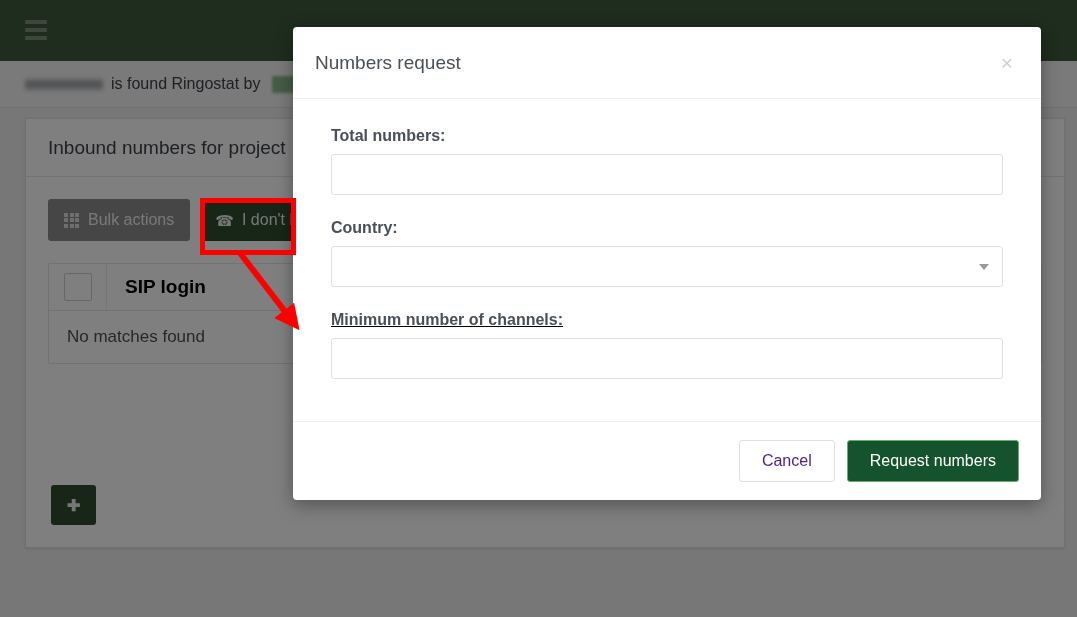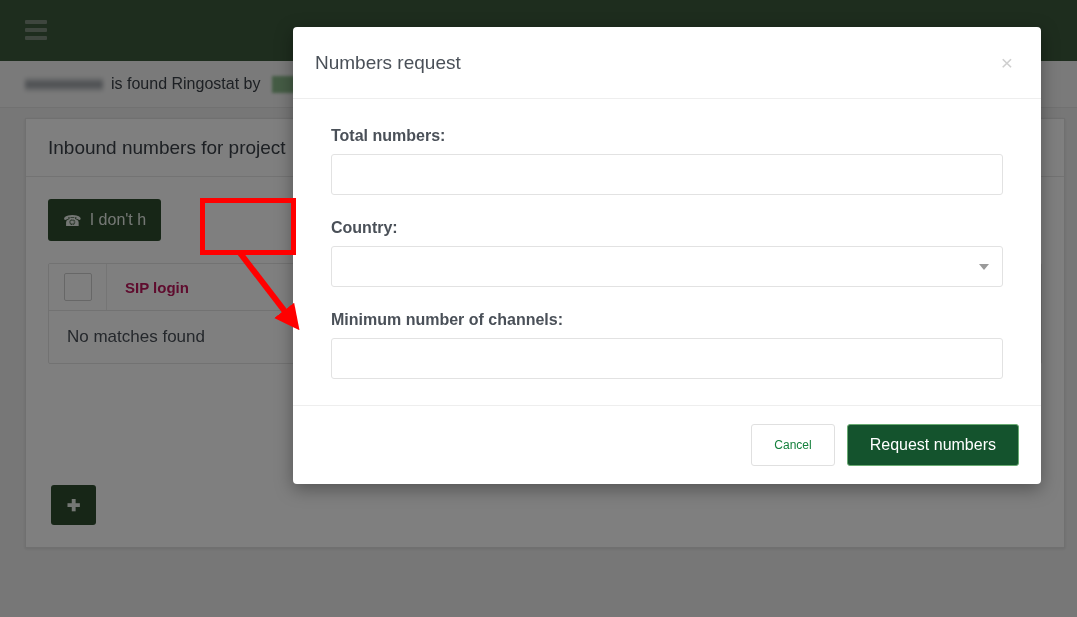--- a/index.html
+++ b/index.html
@@ -189,23 +189,23 @@
   .chk {
     width: 26px;
     height: 26px;
     border: 1px solid #cfcfcf;
     background: #fff;
     border-radius: 2px;
     cursor: pointer;
   }
   .th-cell {
     padding: 0 18px;
-    font-size: 15px;
+    font-size: 19px;
     font-weight: bold;
-    color: #be185d;
+    color: #000000;
     border-right: 1px solid #eaeaea;
     height: 100%;
     display: flex;
     align-items: center;
     box-sizing: border-box;
   }
   .th-cell.w-sip   { width: 200px; }
   .th-cell.w-num   { width: 230px; }
   .th-cell.w-name  { width: 250px; }
   .th-cell.w-act   { width: 200px; border-right: none; }
@@ -274,21 +274,21 @@
     color: #cfcfcf;
     cursor: pointer;
     line-height: 1;
     user-select: none;
     padding: 2px 4px;
   }
   .modal-body {
     padding: 28px 38px 26px 38px;
   }
   .field { margin-bottom: 24px; }
-  .field:last-child { margin-bottom: 0; }
+  .field:last-child { margin-bottom: 16px; text-decoration: underline; }
   .field-label {
     display: block;
     font-size: 16px;
     font-weight: bold;
     color: #4a5058;
     margin-bottom: 9px;
   }
   .field-input {
     display: block;
     width: 100%;
@@ -320,22 +320,22 @@
     display: flex;
     justify-content: flex-end;
     gap: 12px;
   }
   .btn-cancel {
     background: #fff;
     border: 1px solid #e0e0e0;
     border-radius: 3px;
     height: 42px;
     padding: 0 22px;
-    font-size: 12px;
-    color: #15803d;
+    font-size: 16px;
+    color: #4c1d95;
     cursor: pointer;
     font-family: inherit;
   }
   .btn-request {
     background: #14532d;
     border: 1px solid #6aab73;
     border-radius: 3px;
     height: 42px;
     padding: 0 22px;
     font-size: 16px;
@@ -378,20 +378,34 @@
     <span class="redacted-name"></span>
     <span>is found Ringostat by</span>
     <span class="banner-green-chip"></span>
   </div>
 
   <div class="content-panel">
     <div class="panel-header">Inbound numbers for project</div>
 
     <div class="panel-body">
       <div class="toolbar-row">
+        <button class="btn-bulk">
+          <span class="grid-icon">
+            <i></i>
+              <i></i>
+              <i></i>
+              <i></i>
+              <i></i>
+              <i></i>
+              <i></i>
+              <i></i>
+              <i></i>
+          </span>
+          <span>Bulk actions</span>
+        </button>
 
         <button class="btn-nonumber">
           <span class="phone-glyph">☎</span>
           <span>I don't h</span>
         </button>
       </div>
 
       <div class="data-table">
         <div class="table-head">
           <div class="th-check">

